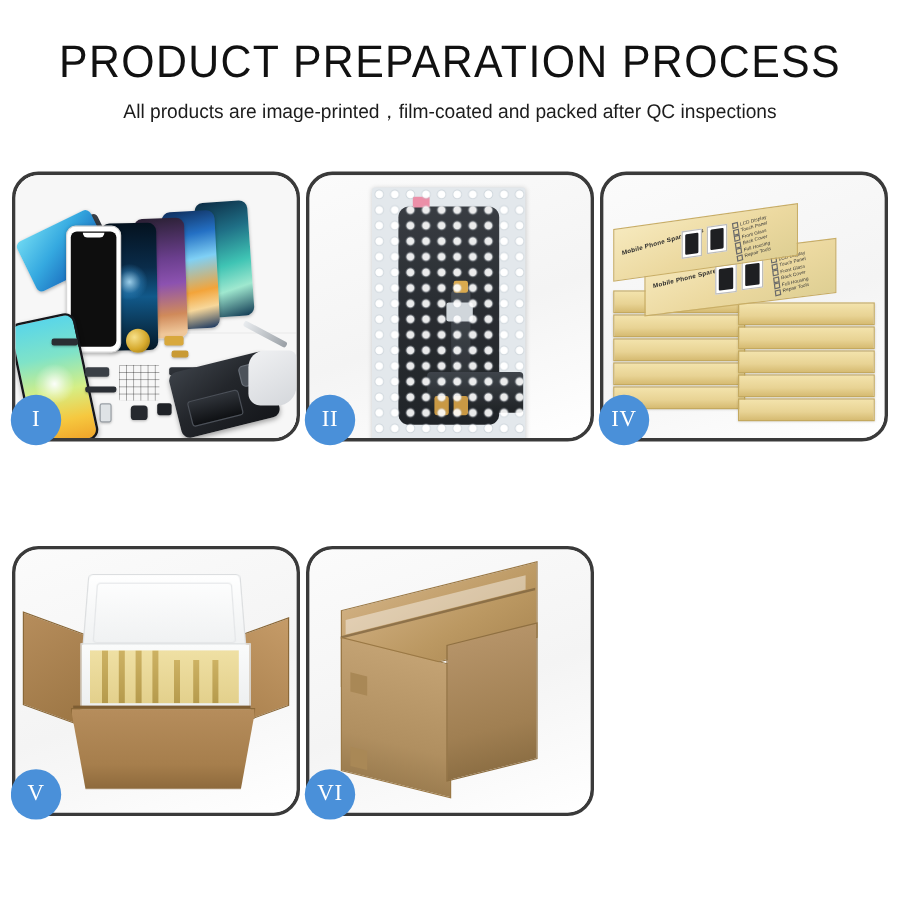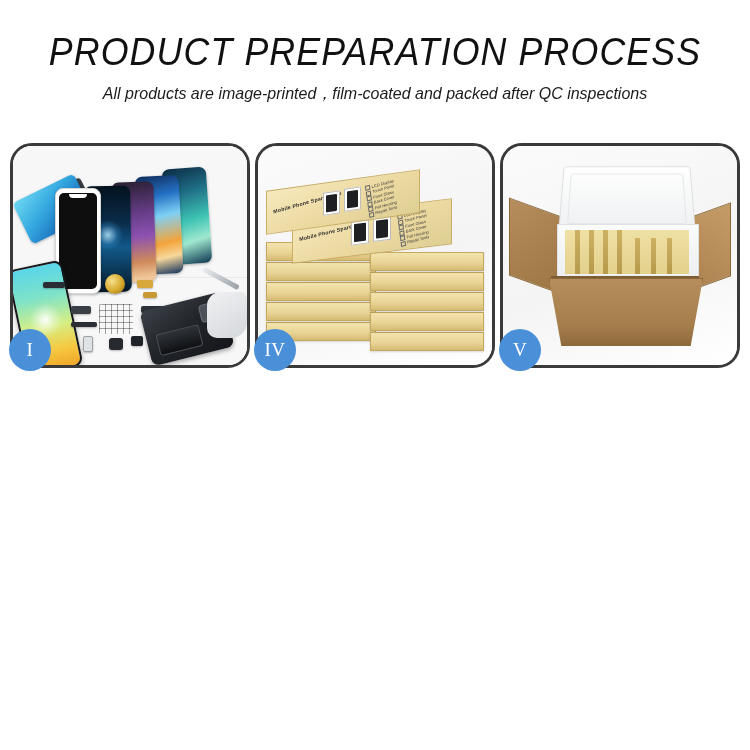--- a/index.html
+++ b/index.html
@@ -13,21 +13,20 @@
     overflow: hidden;
     font-family: "Liberation Sans", sans-serif;
     -webkit-font-smoothing: antialiased;
   }
 
   
   .header {
     width: 750px;
     padding-top: 30px;
     text-align: center;
-    font-style: italic;
   }
   .title {
     font-family: "Liberation Sans", sans-serif;
     font-size: 38px;
     font-weight: 400;
     color: #111111;
     letter-spacing: 1.2px;
     line-height: 44px;
     transform: scaleX(0.94);
     transform-origin: center;
@@ -476,20 +475,39 @@
           <div class="battery"></div>
           <div class="cam"></div>
         </div>
         <div class="p1-hand"></div>
         <div class="p1-tool"></div>
       </div>
     </div>
     <div class="badge">I</div>
   </div>
 
+  <div class="panel">
+    <div class="panel-inner">
+      <div class="scene">
+        <div class="p2-bag">
+          <div class="p2-screen">
+            <div class="p2-flex"></div>
+            <div class="p2-conn"></div>
+            <div class="p2-gold1"></div>
+            <div class="p2-base"></div>
+            <div class="p2-gold2"></div>
+            <div class="p2-gold3"></div>
+          </div>
+          <div class="p2-label"></div>
+          <div class="p2-bubbles"></div>
+        </div>
+      </div>
+    </div>
+    <div class="badge">II</div>
+  </div>
 
 
   <div class="panel">
     <div class="panel-inner">
       <div class="scene stack">
 
         <div class="sbox" style="left:8px;  top:176px; width:108px; height:17px;"></div>
         <div class="sbox" style="left:8px;  top:156px; width:108px; height:17px;"></div>
         <div class="sbox" style="left:8px;  top:136px; width:108px; height:17px;"></div>
         <div class="sbox" style="left:8px;  top:116px; width:108px; height:17px;"></div>
@@ -557,14 +575,29 @@
           <div class="slat" style="left:86px; top:8px;"></div>
           <div class="slat" style="left:102px; top:8px;"></div>
         </div>
         <div class="p5-lipline"></div>
         <div class="p5-body"></div>
       </div>
     </div>
     <div class="badge">V</div>
   </div>
 
+  <div class="panel">
+    <div class="panel-inner">
+      <div class="scene">
+        <div class="p6-shadow"></div>
+        <div class="p6-top"></div>
+        <div class="p6-tape"></div>
+        <div class="p6-seam"></div>
+        <div class="p6-front"></div>
+        <div class="p6-side"></div>
+        <div class="p6-tab1"></div>
+        <div class="p6-tab2"></div>
+      </div>
+    </div>
+    <div class="badge">VI</div>
+  </div>
 
 </div>
 
 </body></html>

